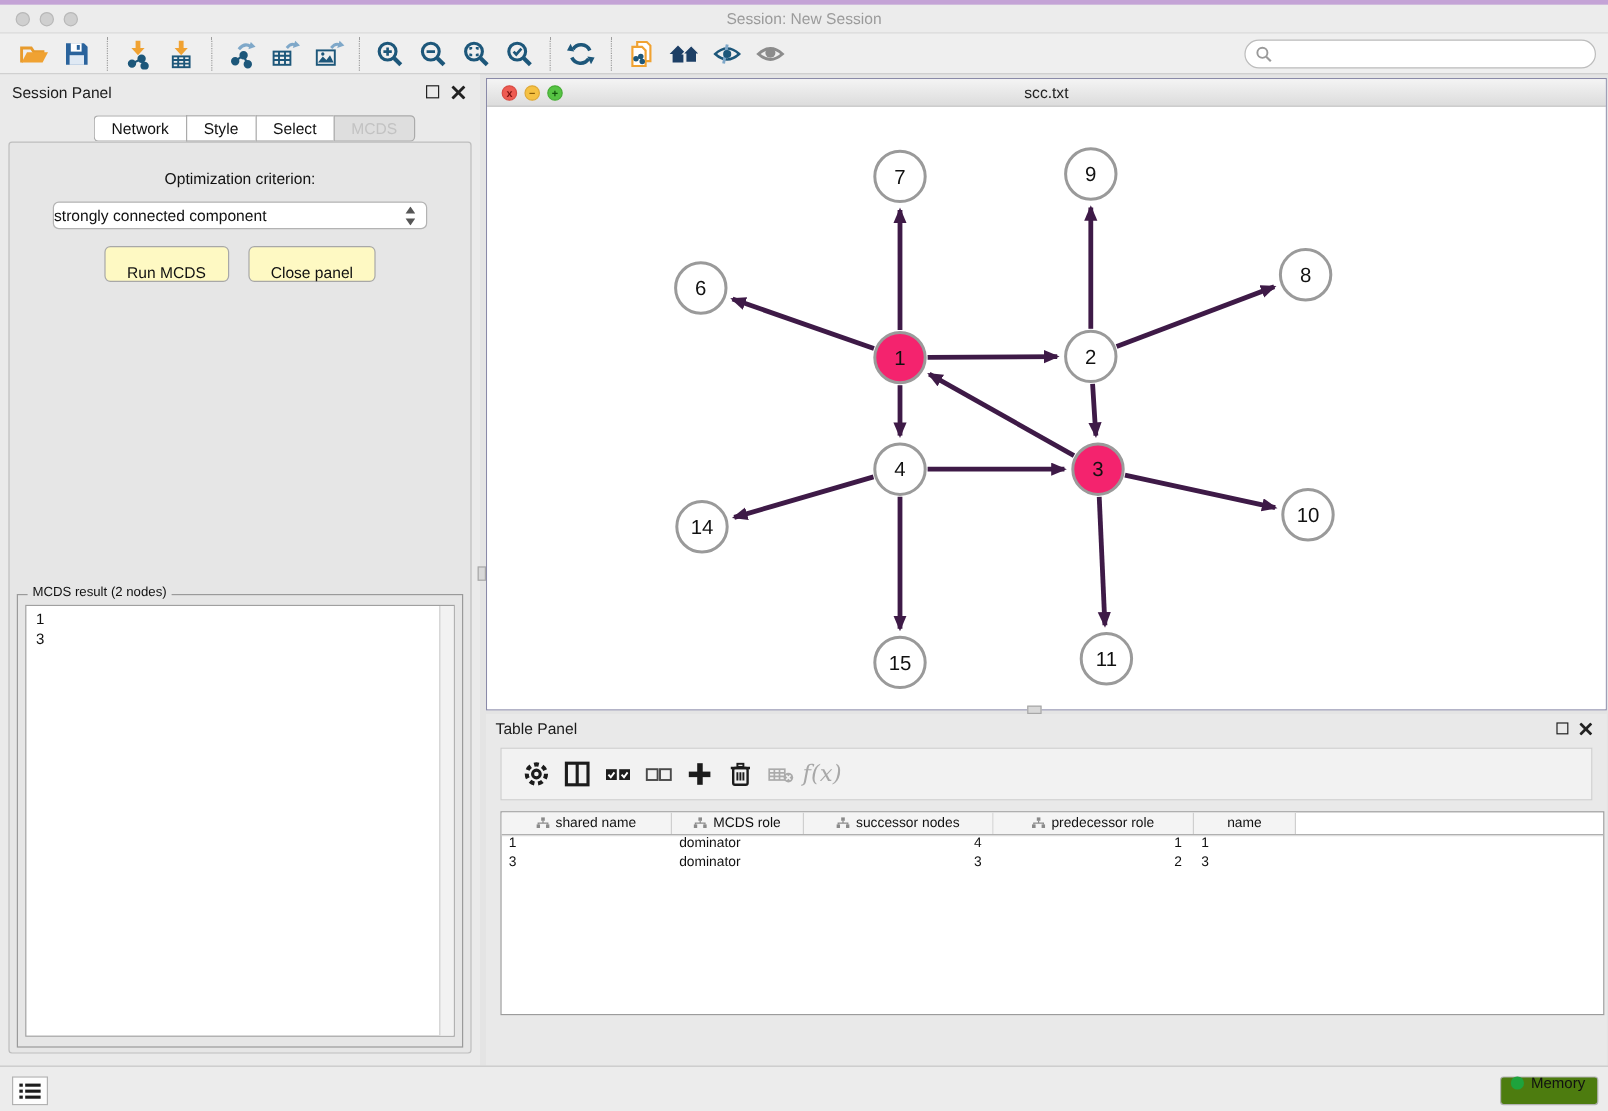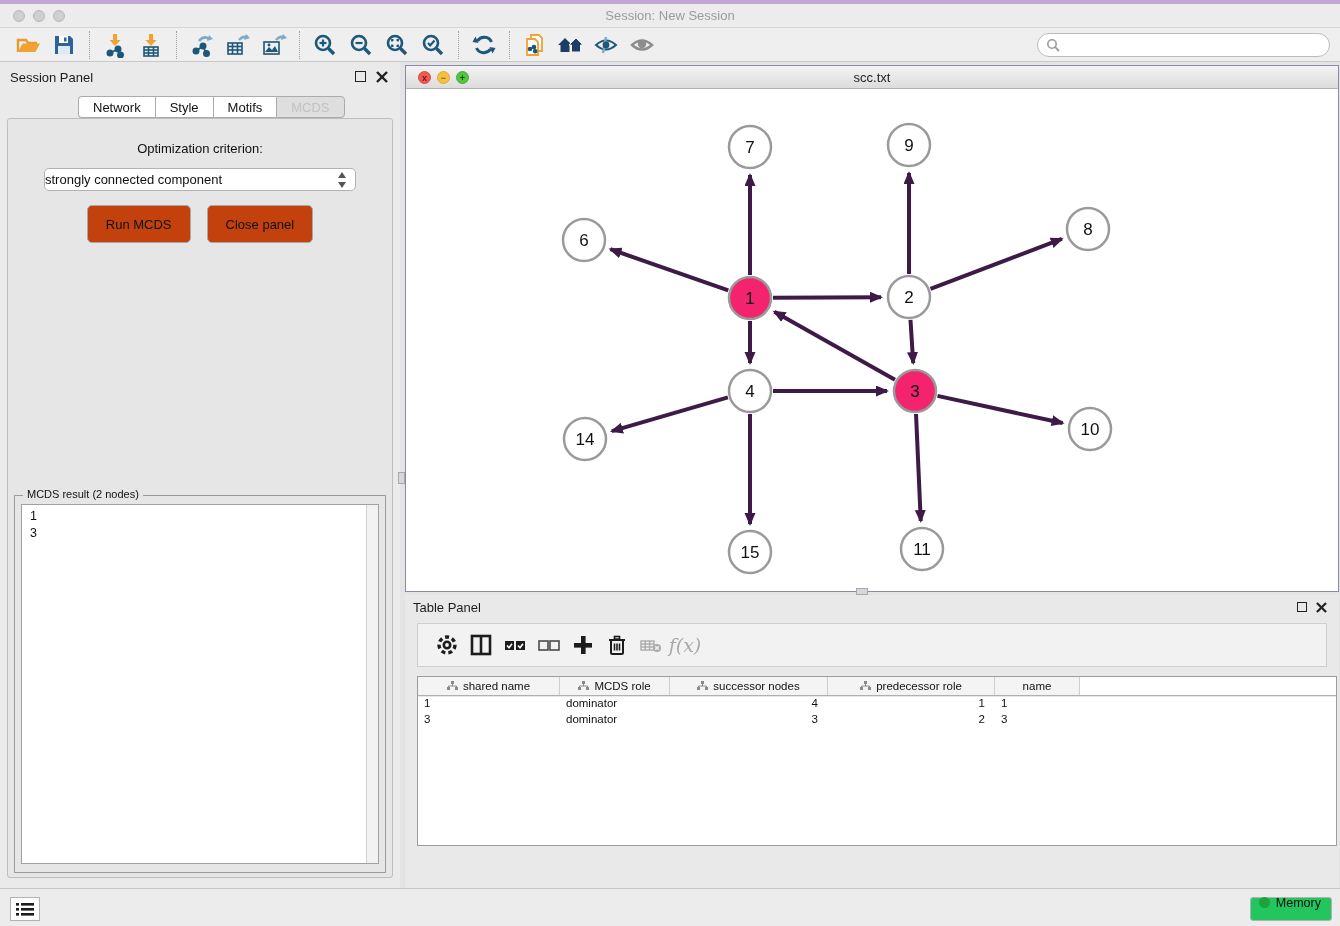--- a/index.html
+++ b/index.html
@@ -30,21 +30,21 @@
   .cp-tabs { position:absolute; left:78px; top:34px; height:22px; display:flex; }
   .cp-tab { height:22px; padding:0 14px; font-size:13px; line-height:21px; background:#fff; border:1px solid #ababab; border-right:none; cursor:pointer; color:#111; }
   .cp-tab:first-child { border-top-left-radius:4px; border-bottom-left-radius:4px; }
   .cp-tab:last-child { border-right:1px solid #ababab; border-top-right-radius:4px; border-bottom-right-radius:4px; }
   .cp-tab.active { background:#dedede; color:#c2c2c2; cursor:default; }
   .cp-content { position:absolute; left:7px; top:56px; width:386px; height:760px; background:#e6e6e6; border:1px solid #bdbdbd; border-radius:3px; }
   .opt-label { margin-top:22px; text-align:center; font-size:13px; color:#111; }
   .dropdown { position:relative; margin:12px 36px 0 36px; height:23px; background:#fff; border:1px solid #b3b3b3; border-radius:5px; font-size:13px; line-height:21px; padding-left:0; color:#111; cursor:pointer; }
   .dd-stepper { position:absolute; right:8px; top:3px; width:10px; height:16px; }
   .btn-row { display:flex; justify-content:center; gap:16px; margin-top:14px; }
-  .cp-btn { height:38px; padding:4px 18px; background:#c2410c; border:1px solid #a8a8a8; border-radius:5px; font-size:13px; color:#111; cursor:pointer; font-family:"Liberation Sans",sans-serif; }
+  .cp-btn { height:22px; padding:14px 18px; background:#fef9c3; border:1px solid #a8a8a8; border-radius:5px; font-size:13px; color:#111; cursor:pointer; font-family:"Liberation Sans",sans-serif; }
   .mcds-fieldset { position:absolute; left:6px; top:376px; width:372px; height:378px; border:1px solid #9a9a9a; background:#e6e6e6; }
   .mcds-legend { position:absolute; left:8px; top:-8px; background:#e6e6e6; padding:0 4px; font-size:11px; color:#111; }
   .mcds-text { position:absolute; left:6px; top:8px; right:6px; bottom:8px; background:#fff; border:1px solid #a0a0a0; font-size:12.5px; font-family:"Liberation Sans",sans-serif; color:#111; padding:3px 0 0 8px; line-height:17px; }
   .mcds-scroll { position:absolute; right:0; top:0; bottom:0; width:12px; background:#f2f2f2; border-left:1px solid #d0d0d0; }
   
   .network-frame { position:absolute; left:405px; top:65px; width:934px; height:527px; background:#fff; border:1px solid #8a8aa8; }
   .nf-titlebar { position:absolute; left:0; top:0; width:100%; height:23px; background:linear-gradient(#f4f4f4,#dcdcdc); border-bottom:1px solid #b2b2b2; }
   .nf-title { position:absolute; left:0; right:0; top:4px; text-align:center; font-size:13px; color:#222; }
   .nf-traffic { position:absolute; top:5px; width:13px; height:13px; border-radius:50%; font-size:9px; font-weight:bold; text-align:center; line-height:13px; cursor:pointer; }
   .nf-red { background:#ee5b52; color:#7c1210; border:1px solid #d94c44; }
@@ -67,21 +67,21 @@
   .td-cell { padding:1px 6px 0 6px; overflow:hidden; white-space:nowrap; }
   .num-r { text-align:right; padding-right:10px; }
   .tp-tabs { position:absolute; left:0; right:0; top:267px; display:flex; justify-content:center; }
   .tp-tab { height:23px; padding:0 16px; background:#fff; border:1px solid #ababab; border-right:none; font-size:13px; line-height:22px; color:#111; cursor:pointer; }
   .tp-tab:first-child { border-top-left-radius:4px; border-bottom-left-radius:4px; }
   .tp-tab:last-child { border-right:1px solid #ababab; border-top-right-radius:4px; border-bottom-right-radius:4px; }
   .tp-tab.active { background:#e3e3e3; color:#bdbdbd; cursor:default; }
   
   .status-bar { position:absolute; left:0; top:888px; width:1340px; height:38px; background:#ececec; border-top:1px solid #c6c6c6; }
   .list-btn { position:absolute; left:10px; top:8px; width:30px; height:24px; background:#fdfdfd; border:1px solid #b2b2b2; display:flex; align-items:center; justify-content:center; cursor:pointer; }
-  .memory-btn { position:absolute; right:8px; top:8px; height:24px; padding:0 10px 13px 8px; background:#22c55e; border:1px solid #b2b2b2; border-radius:3px; display:flex; align-items:center; gap:6px; font-size:12.5px; color:#111; cursor:pointer; }
+  .memory-btn { position:absolute; right:8px; top:8px; height:24px; padding:0 10px 13px 8px; background:#4d7c0f; border:1px solid #b2b2b2; border-radius:3px; display:flex; align-items:center; gap:6px; font-size:12.5px; color:#111; cursor:pointer; }
   .mem-dot { width:11px; height:11px; border-radius:50%; }
 </style>
 </head>
 <body>
 
 <div id="app">
   <div class="accent-strip"></div>
 
   <div class="titlebar">
     <div class="traffic t-gray" style="left:13px"></div>
@@ -256,21 +256,21 @@
       <span class="cp-title">Session Panel</span>
       <span class="cp-float"></span>
       <svg class="cp-close" viewBox="0 0 12 12">
           <line x1="1" y1="1" x2="11" y2="11" stroke="#222" stroke-width="2.4"></line>
           <line x1="11" y1="1" x2="1" y2="11" stroke="#222" stroke-width="2.4"></line>
         </svg>
     </div>
     <div class="cp-tabs" id="cp-tabs">
         <div class="cp-tab">Network</div>
         <div class="cp-tab">Style</div>
-        <div class="cp-tab">Motifs</div>
+        <div class="cp-tab">Select</div>
         <div class="cp-tab active">MCDS</div>
       </div>
     <div class="cp-content">
       <div class="opt-label">Optimization criterion:</div>
       <div class="dropdown">
         <span>strongly connected component</span>
         <svg class="dd-stepper" viewBox="0 0 10 16">
             <polygon points="5,0 9,6 1,6" fill="#555"></polygon>
             <polygon points="5,16 9,10 1,10" fill="#555"></polygon>
           </svg>

